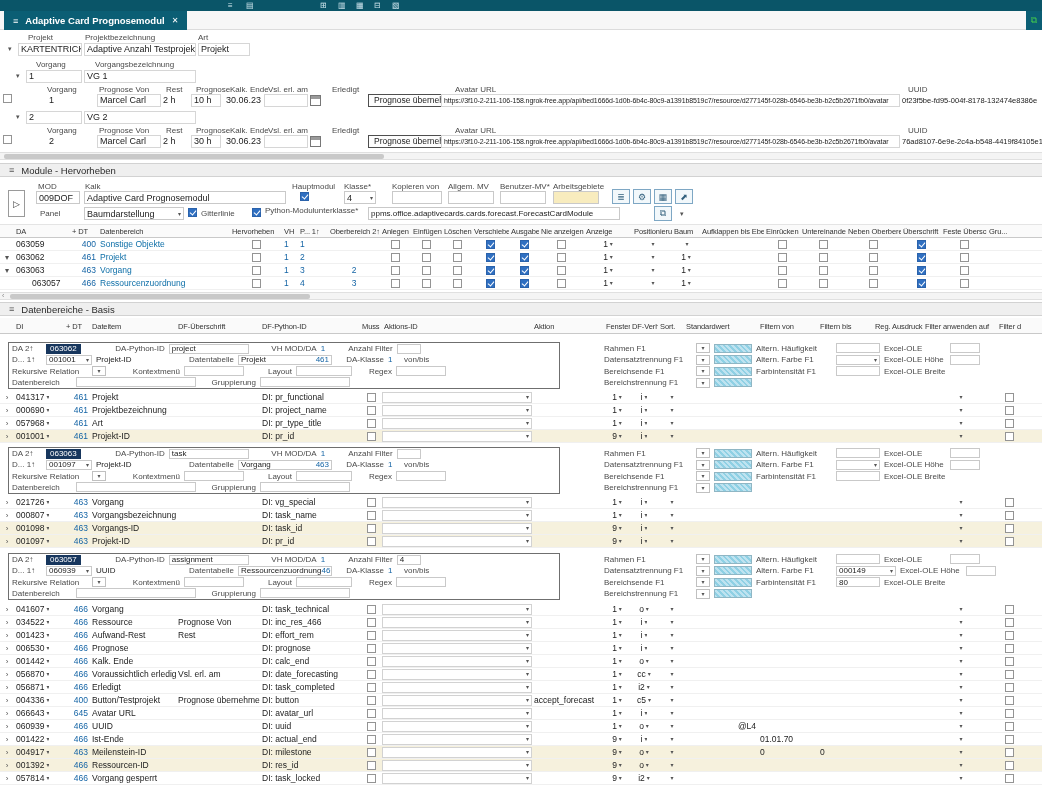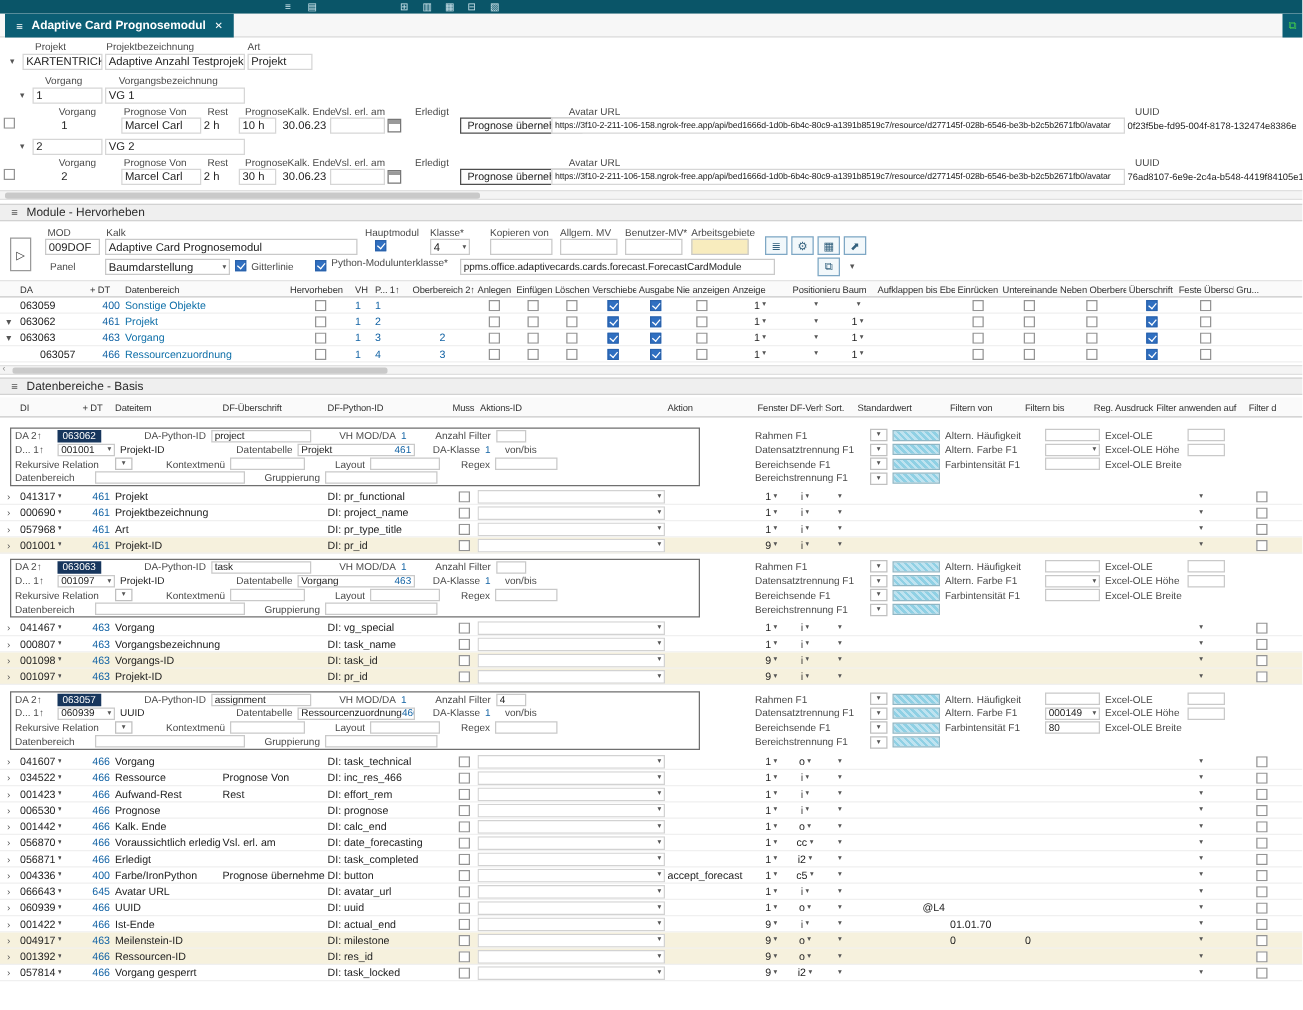--- a/index.html
+++ b/index.html
@@ -750,21 +750,21 @@
         </div>
         <div class="cellc">
           <div class="cb"></div>
         </div>
       </div>
     </div>
   <div class="dbrows" style="top:496px">
       <div class="grow" style="grid-template-columns: 14px 50px 26px 86px 84px 100px 22px 150px 72px 26px 28px 26px 74px 60px 55px 50px 74px 24px;">
         <div class="cellc expander">›</div>
         <div class="cell"><div class="ddv">
-            <span>041467</span>
+            <span>021726</span>
             <span class="caret">▾</span>
           </div></div>
         <div class="cell num blue">463</div>
         <div class="cell">Vorgang</div>
         <div class="cell uebempty"></div>
         <div class="cell">DI: vg_special</div>
         <div class="cellc">
           <div class="cb"></div>
         </div>
         <div class="cellc">
@@ -1328,21 +1328,21 @@
           <div class="cb"></div>
         </div>
       </div>
       <div class="grow" style="grid-template-columns: 14px 50px 26px 86px 84px 100px 22px 150px 72px 26px 28px 26px 74px 60px 55px 50px 74px 24px;">
         <div class="cellc expander">›</div>
         <div class="cell"><div class="ddv">
             <span>004336</span>
             <span class="caret">▾</span>
           </div></div>
         <div class="cell num blue">400</div>
-        <div class="cell">Farbe/IronPython</div>
+        <div class="cell">Button/Testprojekt</div>
         <div class="cell">Prognose übernehmen</div>
         <div class="cell">DI: button</div>
         <div class="cellc">
           <div class="cb"></div>
         </div>
         <div class="cellc">
           <div class="rowfield">
             <span></span>
             <span class="caret">▾</span>
           </div>
@@ -1932,21 +1932,21 @@
         <span class="bl" style="width: 62px;">Excel-OLE</span>
         <span class="bfield" style="width: 30px;"></span>
       </div>
       <div class="bline">
         <span class="bl" style="width: 88px;">Datensatztrennung F1</span>
         <span class="ddbox">
           <span class="caret">▾</span>
         </span>
         <span class="cyan"></span>
         <span class="bl" style="width: 76px;">Altern. Farbe F1</span>
-        <span class="bfield dd" style="width: 44px;">
+        <span class="bfield dd" style="width: 60px;">
           <span>000149</span>
           <span class="caret">▾</span>
         </span>
         <span class="bl" style="width: 62px;">Excel-OLE Höhe</span>
         <span class="bfield" style="width: 30px;"></span>
       </div>
       <div class="bline">
         <span class="bl" style="width: 88px;">Bereichsende F1</span>
         <span class="ddbox">
           <span class="caret">▾</span>

